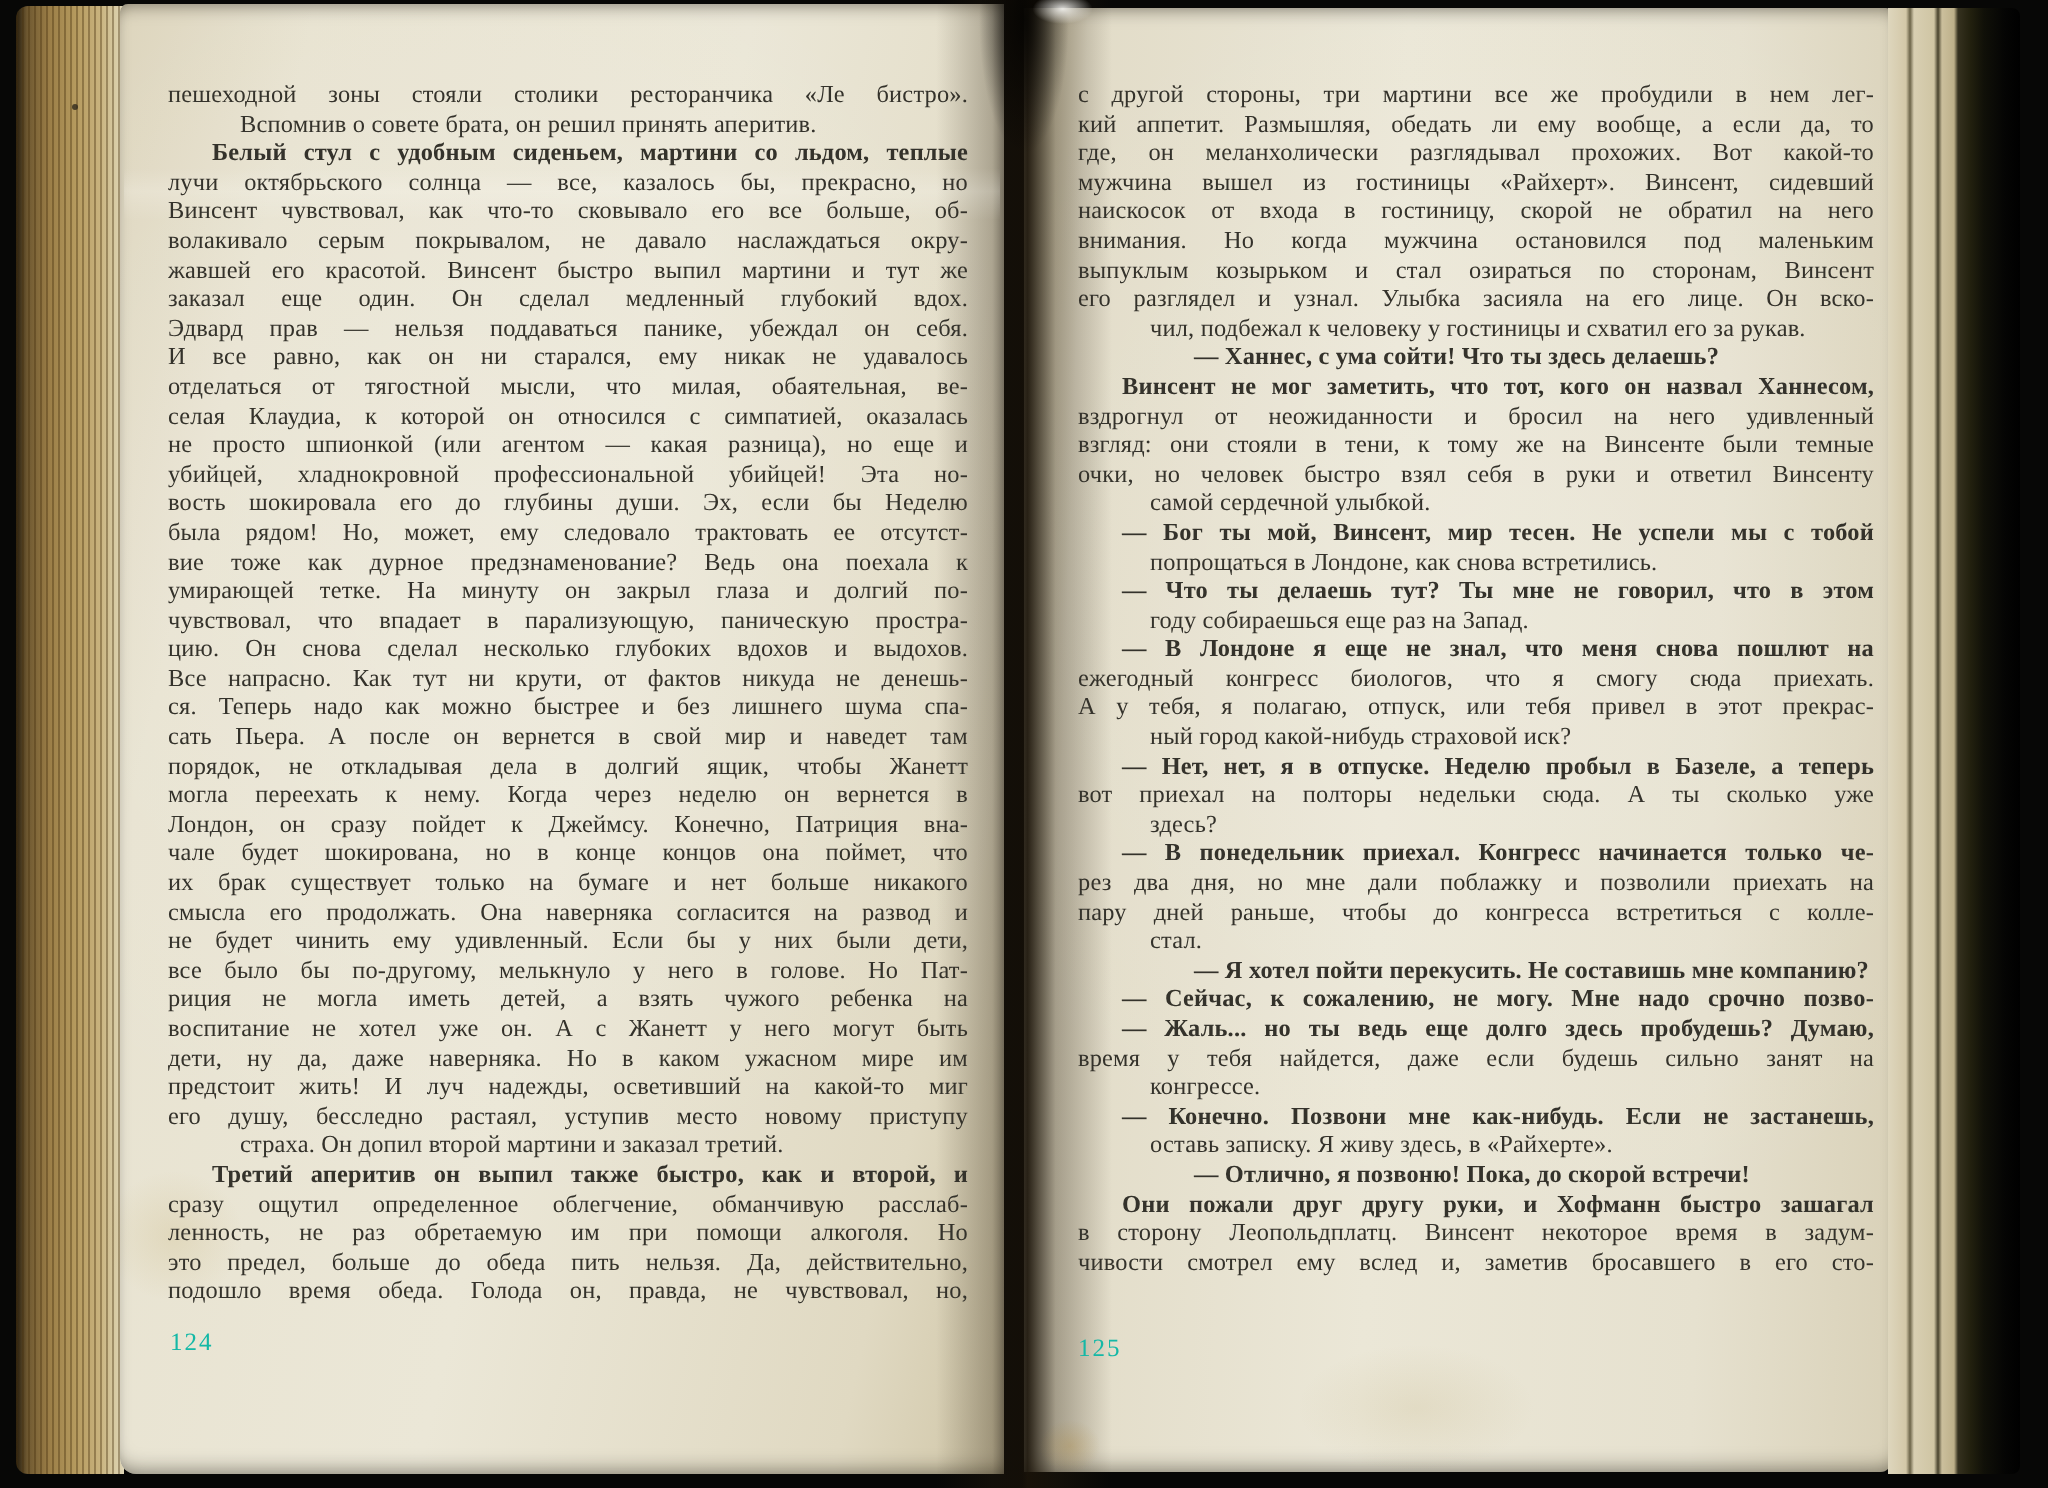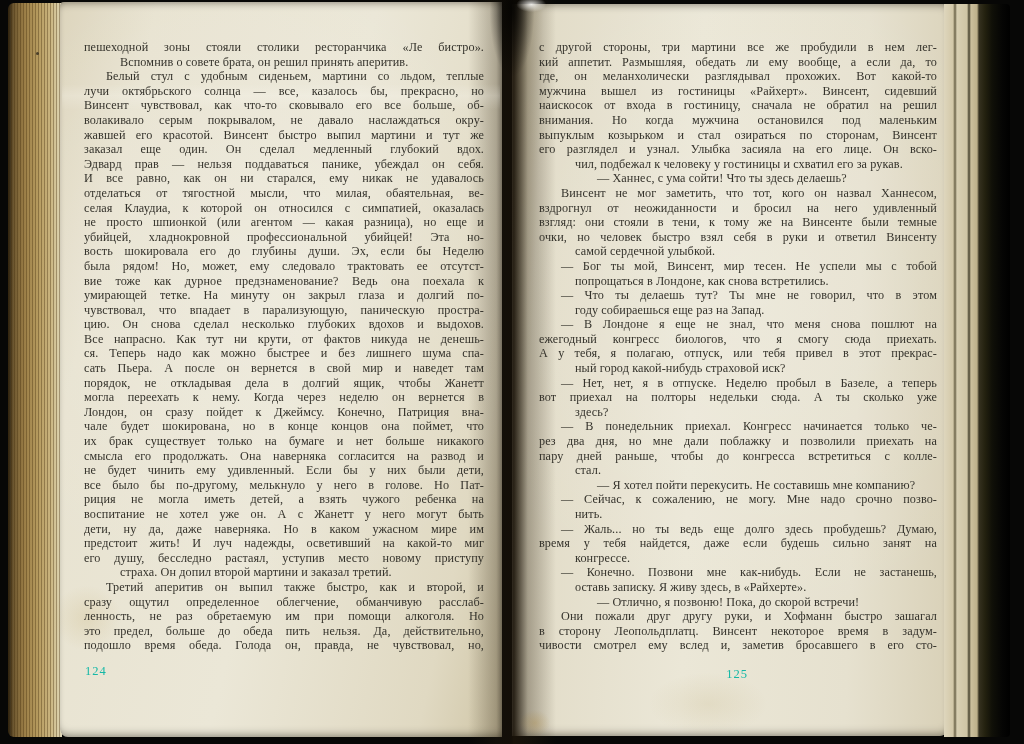--- a/index.html
+++ b/index.html
@@ -72,26 +72,26 @@
     background:rgba(40,35,25,.75);}
   
   .textcol{
     position:absolute;top:40px;color:#34322b;
     font-size:12.2px;line-height:14.6px;letter-spacing:.1px;
   }
   .textcol-left{left:84px;width:400px;}
   .textcol-right{left:539px;width:398px;}
   .line{text-align:justify;text-align-last:justify;height:14.6px;overflow:hidden;}
   .line.end{text-align-last:left;margin-left:36px;}
-  .line.indent{text-indent:22px;}
+  .line.indent{text-indent:22px;font-weight:bold;}
   .pagenum{
     position:absolute;top:664px;color:#14b8a6;font-size:12.5px;letter-spacing:1px;
   }
   .pagenum-left{left:85px;}
-  .pagenum-right{left:539px;width:396px;text-align:center;top:667px;}
+  .pagenum-right{left:539px;width:396px;text-align:left;top:667px;}
 </style>
 </head>
 <body>
 
 <div class="photo">
   <div class="edges-left"></div>
 
   <div class="page-left">
     <div class="speck" style="left:-24px;top:50px;"></div>
   </div>
@@ -149,21 +149,21 @@
       <div class="line">сразу ощутил определенное облегчение, обманчивую расслаб-</div>
       <div class="line">ленность, не раз обретаемую им при помощи алкоголя. Но</div>
       <div class="line">это предел, больше до обеда пить нельзя. Да, действительно,</div>
       <div class="line">подошло время обеда. Голода он, правда, не чувствовал, но,</div>
     </div>
   <div class="textcol textcol-right" id="right-text">
       <div class="line">с другой стороны, три мартини все же пробудили в нем лег-</div>
       <div class="line">кий аппетит. Размышляя, обедать ли ему вообще, а если да, то</div>
       <div class="line">где, он меланхолически разглядывал прохожих. Вот какой-то</div>
       <div class="line">мужчина вышел из гостиницы «Райхерт». Винсент, сидевший</div>
-      <div class="line">наискосок от входа в гостиницу, сначала не обратил на решил</div>
+      <div class="line">наискосок от входа в гостиницу, скорой не обратил на него</div>
       <div class="line">внимания. Но когда мужчина остановился под маленьким</div>
       <div class="line">выпуклым козырьком и стал озираться по сторонам, Винсент</div>
       <div class="line">его разглядел и узнал. Улыбка засияла на его лице. Он вско-</div>
       <div class="line end">чил, подбежал к человеку у гостиницы и схватил его за рукав.</div>
       <div class="line indent end">— Ханнес, с ума сойти! Что ты здесь делаешь?</div>
       <div class="line indent">Винсент не мог заметить, что тот, кого он назвал Ханнесом,</div>
       <div class="line">вздрогнул от неожиданности и бросил на него удивленный</div>
       <div class="line">взгляд: они стояли в тени, к тому же на Винсенте были темные</div>
       <div class="line">очки, но человек быстро взял себя в руки и ответил Винсенту</div>
       <div class="line end">самой сердечной улыбкой.</div>
@@ -177,21 +177,20 @@
       <div class="line end">ный город какой-нибудь страховой иск?</div>
       <div class="line indent">— Нет, нет, я в отпуске. Неделю пробыл в Базеле, а теперь</div>
       <div class="line">вот приехал на полторы недельки сюда. А ты сколько уже</div>
       <div class="line end">здесь?</div>
       <div class="line indent">— В понедельник приехал. Конгресс начинается только че-</div>
       <div class="line">рез два дня, но мне дали поблажку и позволили приехать на</div>
       <div class="line">пару дней раньше, чтобы до конгресса встретиться с колле-</div>
       <div class="line end">стал.</div>
       <div class="line indent end">— Я хотел пойти перекусить. Не составишь мне компанию?</div>
       <div class="line indent">— Сейчас, к сожалению, не могу. Мне надо срочно позво-</div>
-      <div class="line end">нить.</div>
       <div class="line indent">— Жаль... но ты ведь еще долго здесь пробудешь? Думаю,</div>
       <div class="line">время у тебя найдется, даже если будешь сильно занят на</div>
       <div class="line end">конгрессе.</div>
       <div class="line indent">— Конечно. Позвони мне как-нибудь. Если не застанешь,</div>
       <div class="line end">оставь записку. Я живу здесь, в «Райхерте».</div>
       <div class="line indent end">— Отлично, я позвоню! Пока, до скорой встречи!</div>
       <div class="line indent">Они пожали друг другу руки, и Хофманн быстро зашагал</div>
       <div class="line">в сторону Леопольдплатц. Винсент некоторое время в задум-</div>
       <div class="line">чивости смотрел ему вслед и, заметив бросавшего в его сто-</div>
     </div>

